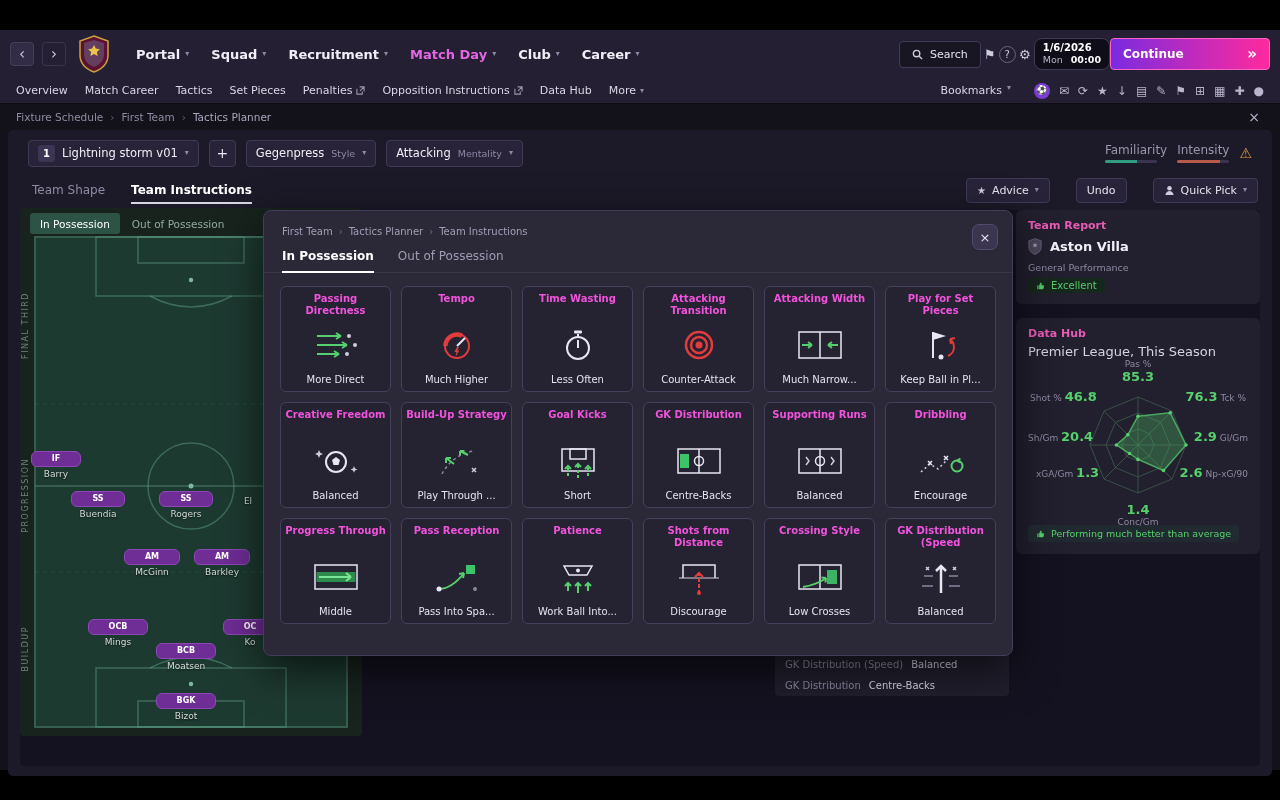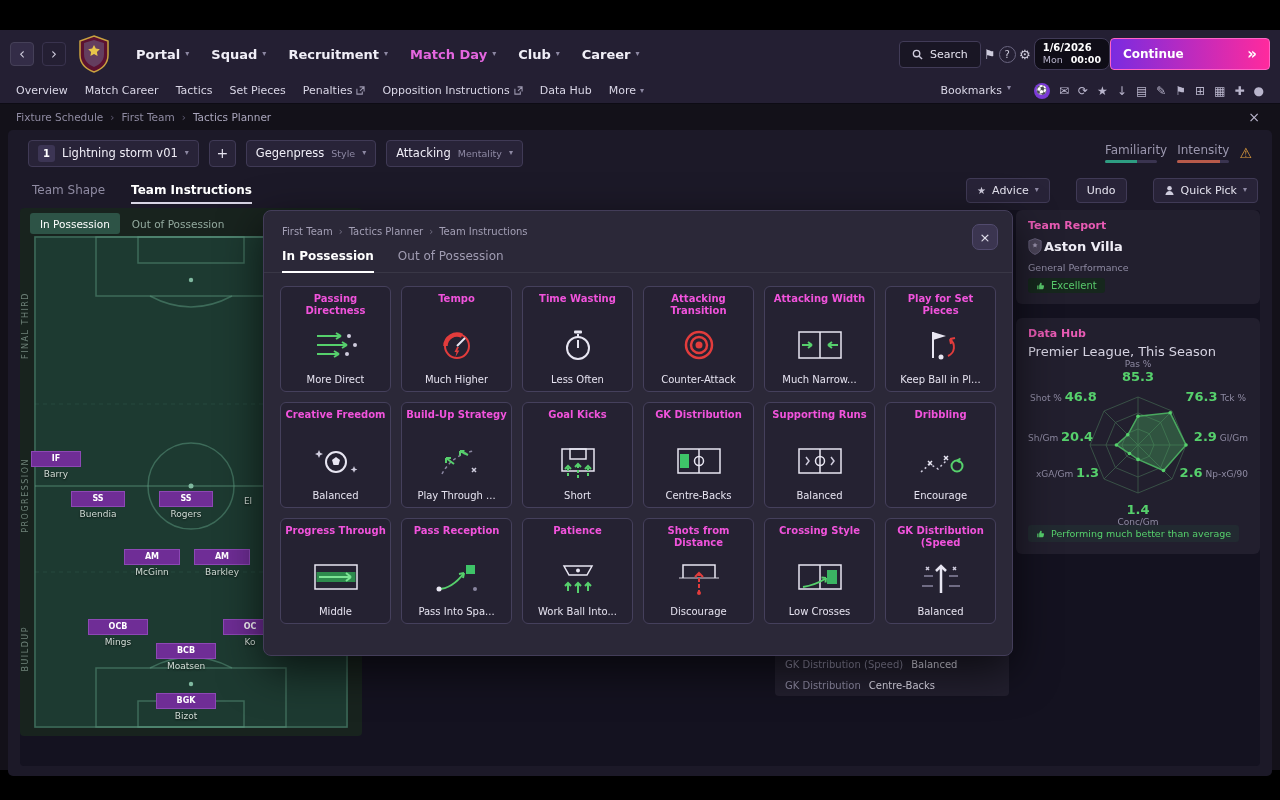--- a/index.html
+++ b/index.html
@@ -71,35 +71,35 @@
   .main{position:absolute;top:80px;left:12px;right:12px;bottom:10px;background:#141220;border-radius:4px}
 
   
   .pitch-panel{position:absolute;left:20px;top:208px;width:342px;height:528px;background:#18231e;border-radius:4px;z-index:2}
   .pitch-tabs{position:absolute;top:5px;left:10px;display:flex;gap:2px}
   .ptab{height:21px;display:flex;align-items:center;padding:0 10px;font-size:10.5px;color:#93aa9f;border-radius:3px;cursor:pointer}
   .ptab.active{background:#2d5346;color:#fff}
   .zone{position:absolute;left:1px;writing-mode:vertical-rl;transform:rotate(180deg);font-size:8px;letter-spacing:1.5px;color:#6e8279}
   .pitch-wrap{position:absolute;left:14px;top:28px;width:314px;height:492px}
   .player{position:absolute;transform:translateX(-50%);text-align:center;cursor:pointer;width:70px}
-  .pbadge{display:inline-block;padding:2px 20px;min-width:20px;font-size:8px;font-weight:bold;color:#fff;background:#6f2d96;border:1px solid #8d48b5;border-radius:0;line-height:1.2}
+  .pbadge{display:inline-block;padding:2px 20px;min-width:20px;font-size:8px;font-weight:bold;color:#fff;background:#6f2d96;border:1px solid #8d48b5;border-radius:6px;line-height:1.2}
   .pname{font-size:9px;color:#d2dcd6;margin-top:2px;text-shadow:0 1px 2px rgba(0,0,0,.7)}
 
   
   .bg-list{position:absolute;left:775px;top:628px;width:234px;height:68px;background:#221f2e;border-radius:4px;z-index:3;padding-top:26px}
   .bg-row{display:flex;gap:8px;font-size:10px;padding:2px 10px;line-height:1.7}
   .bg-row .lab{color:#8e8aa2}
   .bg-row .val{color:#dddae8}
 
   
   .panel{background:#221f2e;border-radius:6px}
   .sidebar{position:absolute;left:1016px;top:210px;width:244px;z-index:2;display:flex;flex-direction:column;gap:14px}
   .tr-panel{height:94px;padding:9px 12px}
   .panel-title{font-size:11px;font-weight:bold;color:#e85bb4}
-  .team-row{display:flex;align-items:center;gap:2px;margin-top:6px}
+  .team-row{display:flex;align-items:center;gap:8px;margin-top:6px}
   .team-row .tname{font-size:13px;font-weight:bold;color:#f0eef7}
   .muted{font-size:9.5px;color:#8e8aa2;margin-top:7px}
   .pill{display:inline-flex;align-items:center;gap:5px;background:#16271d;border-radius:3px;padding:2px 8px;margin-top:5px}
   .pill span{font-size:10px;color:#58c96b}
   .dh-panel{height:236px;padding:9px 12px;position:relative}
   .dh-sub{font-size:13px;color:#d6d3e2;margin-top:4px}
   .radar{position:relative;width:220px;height:158px;margin-top:4px}
   .rl{position:absolute;font-size:9px;color:#8e8aa2;white-space:nowrap}
   .rl b{color:#56d06c;font-size:13px;font-weight:bold}
   .rl.center{left:0;right:0;text-align:center}

